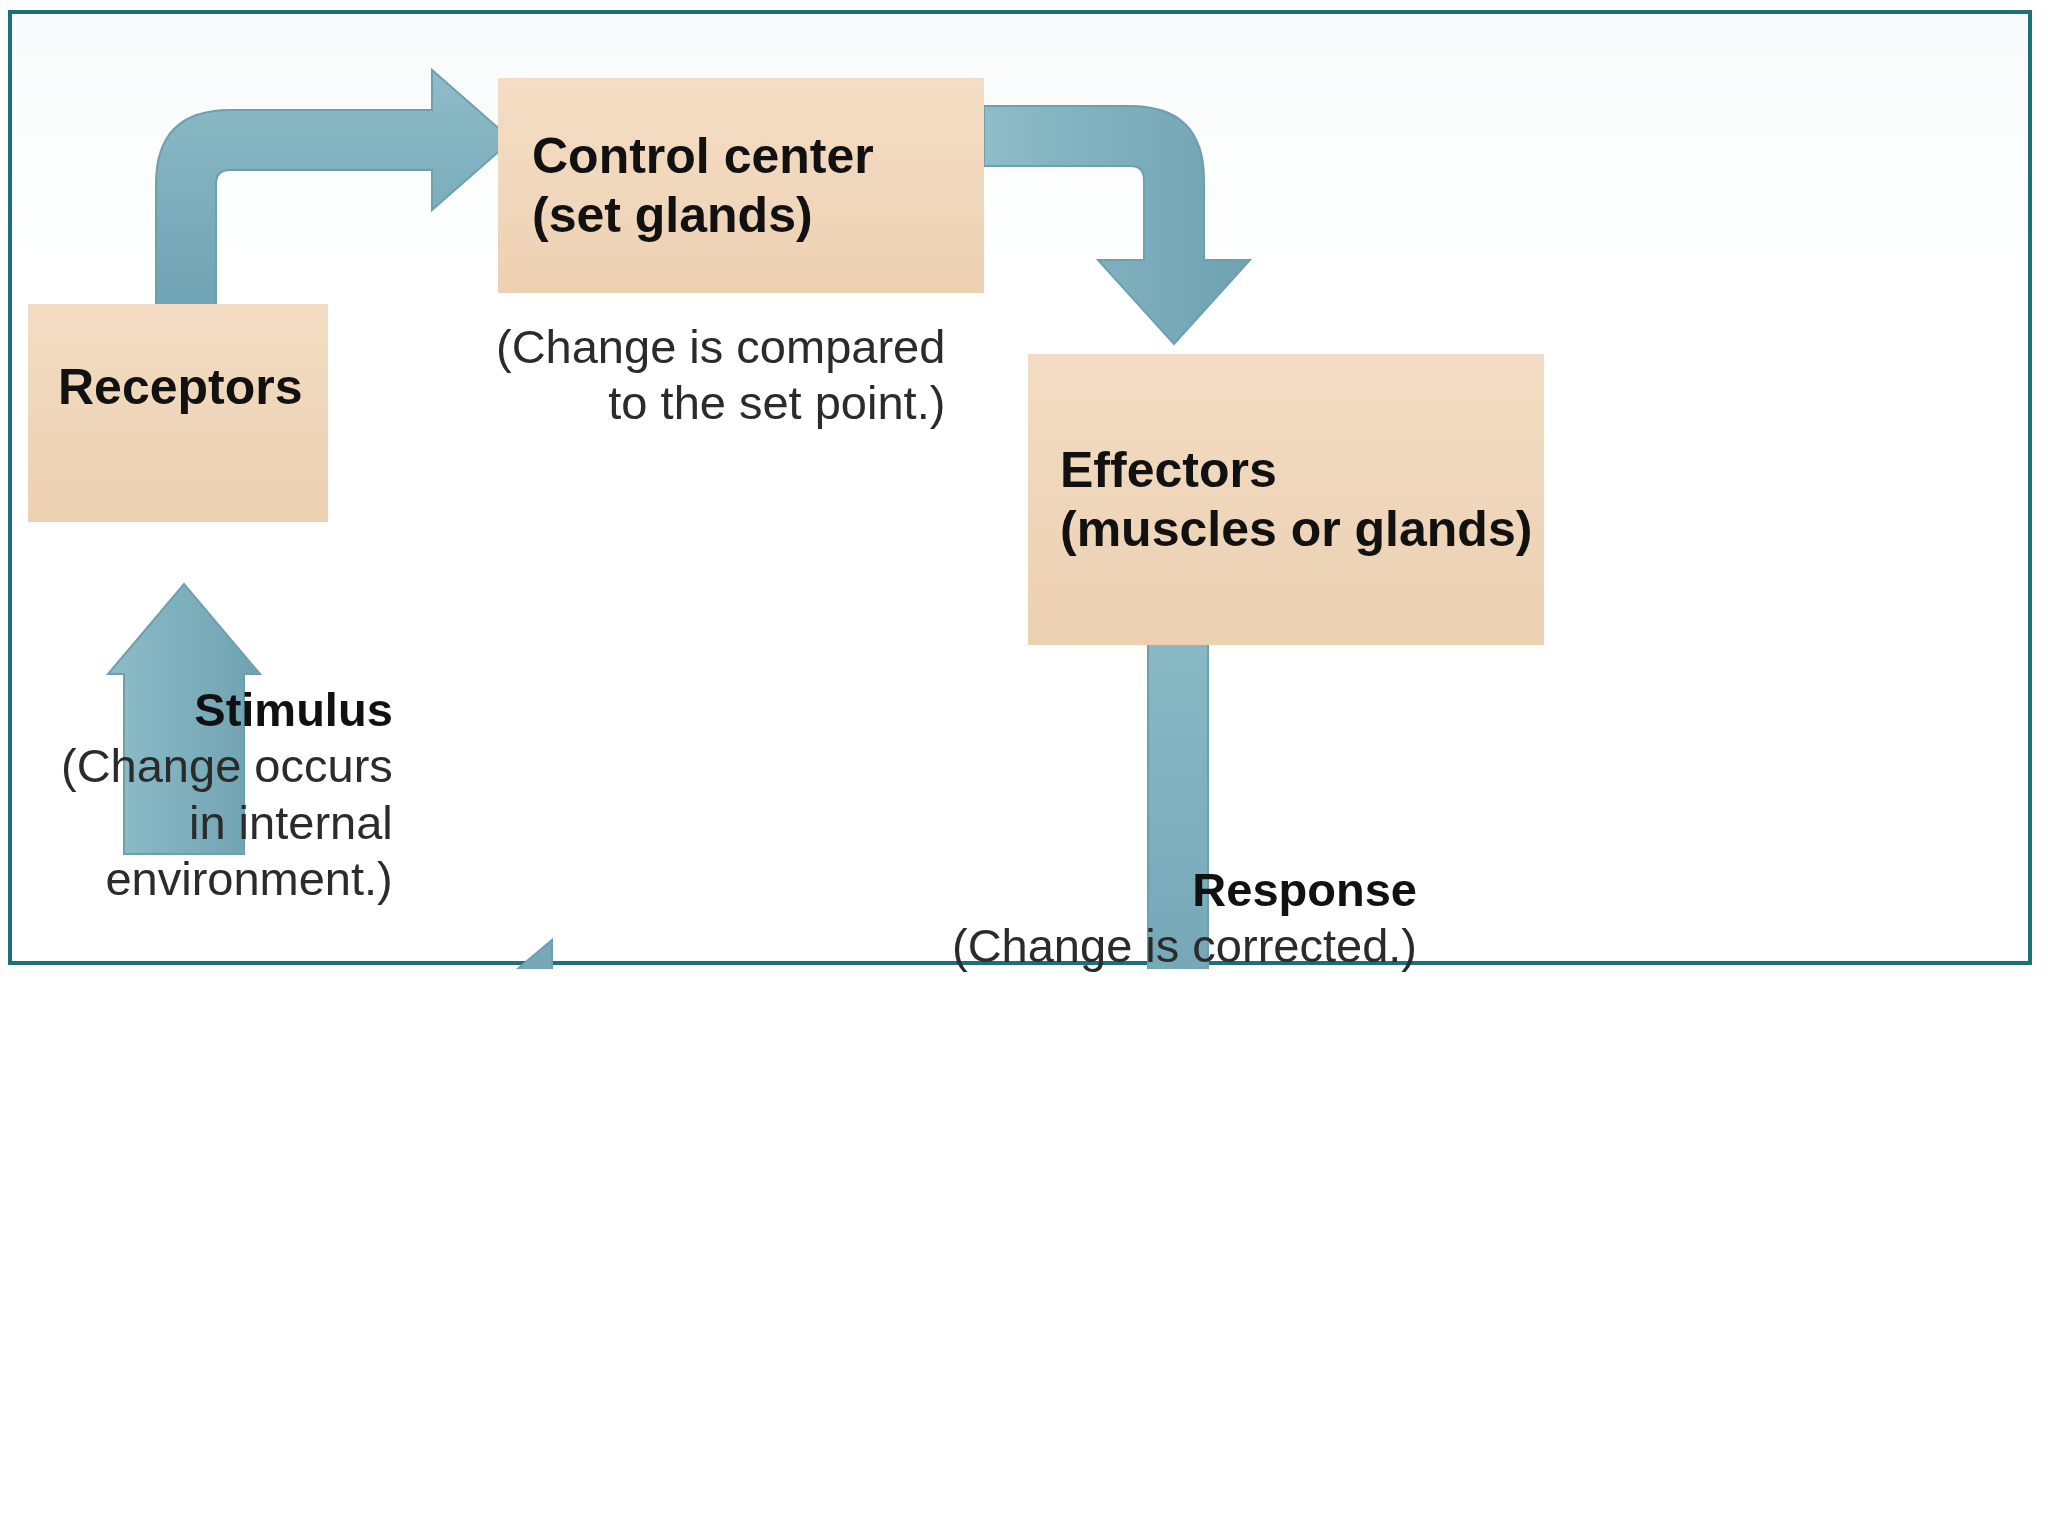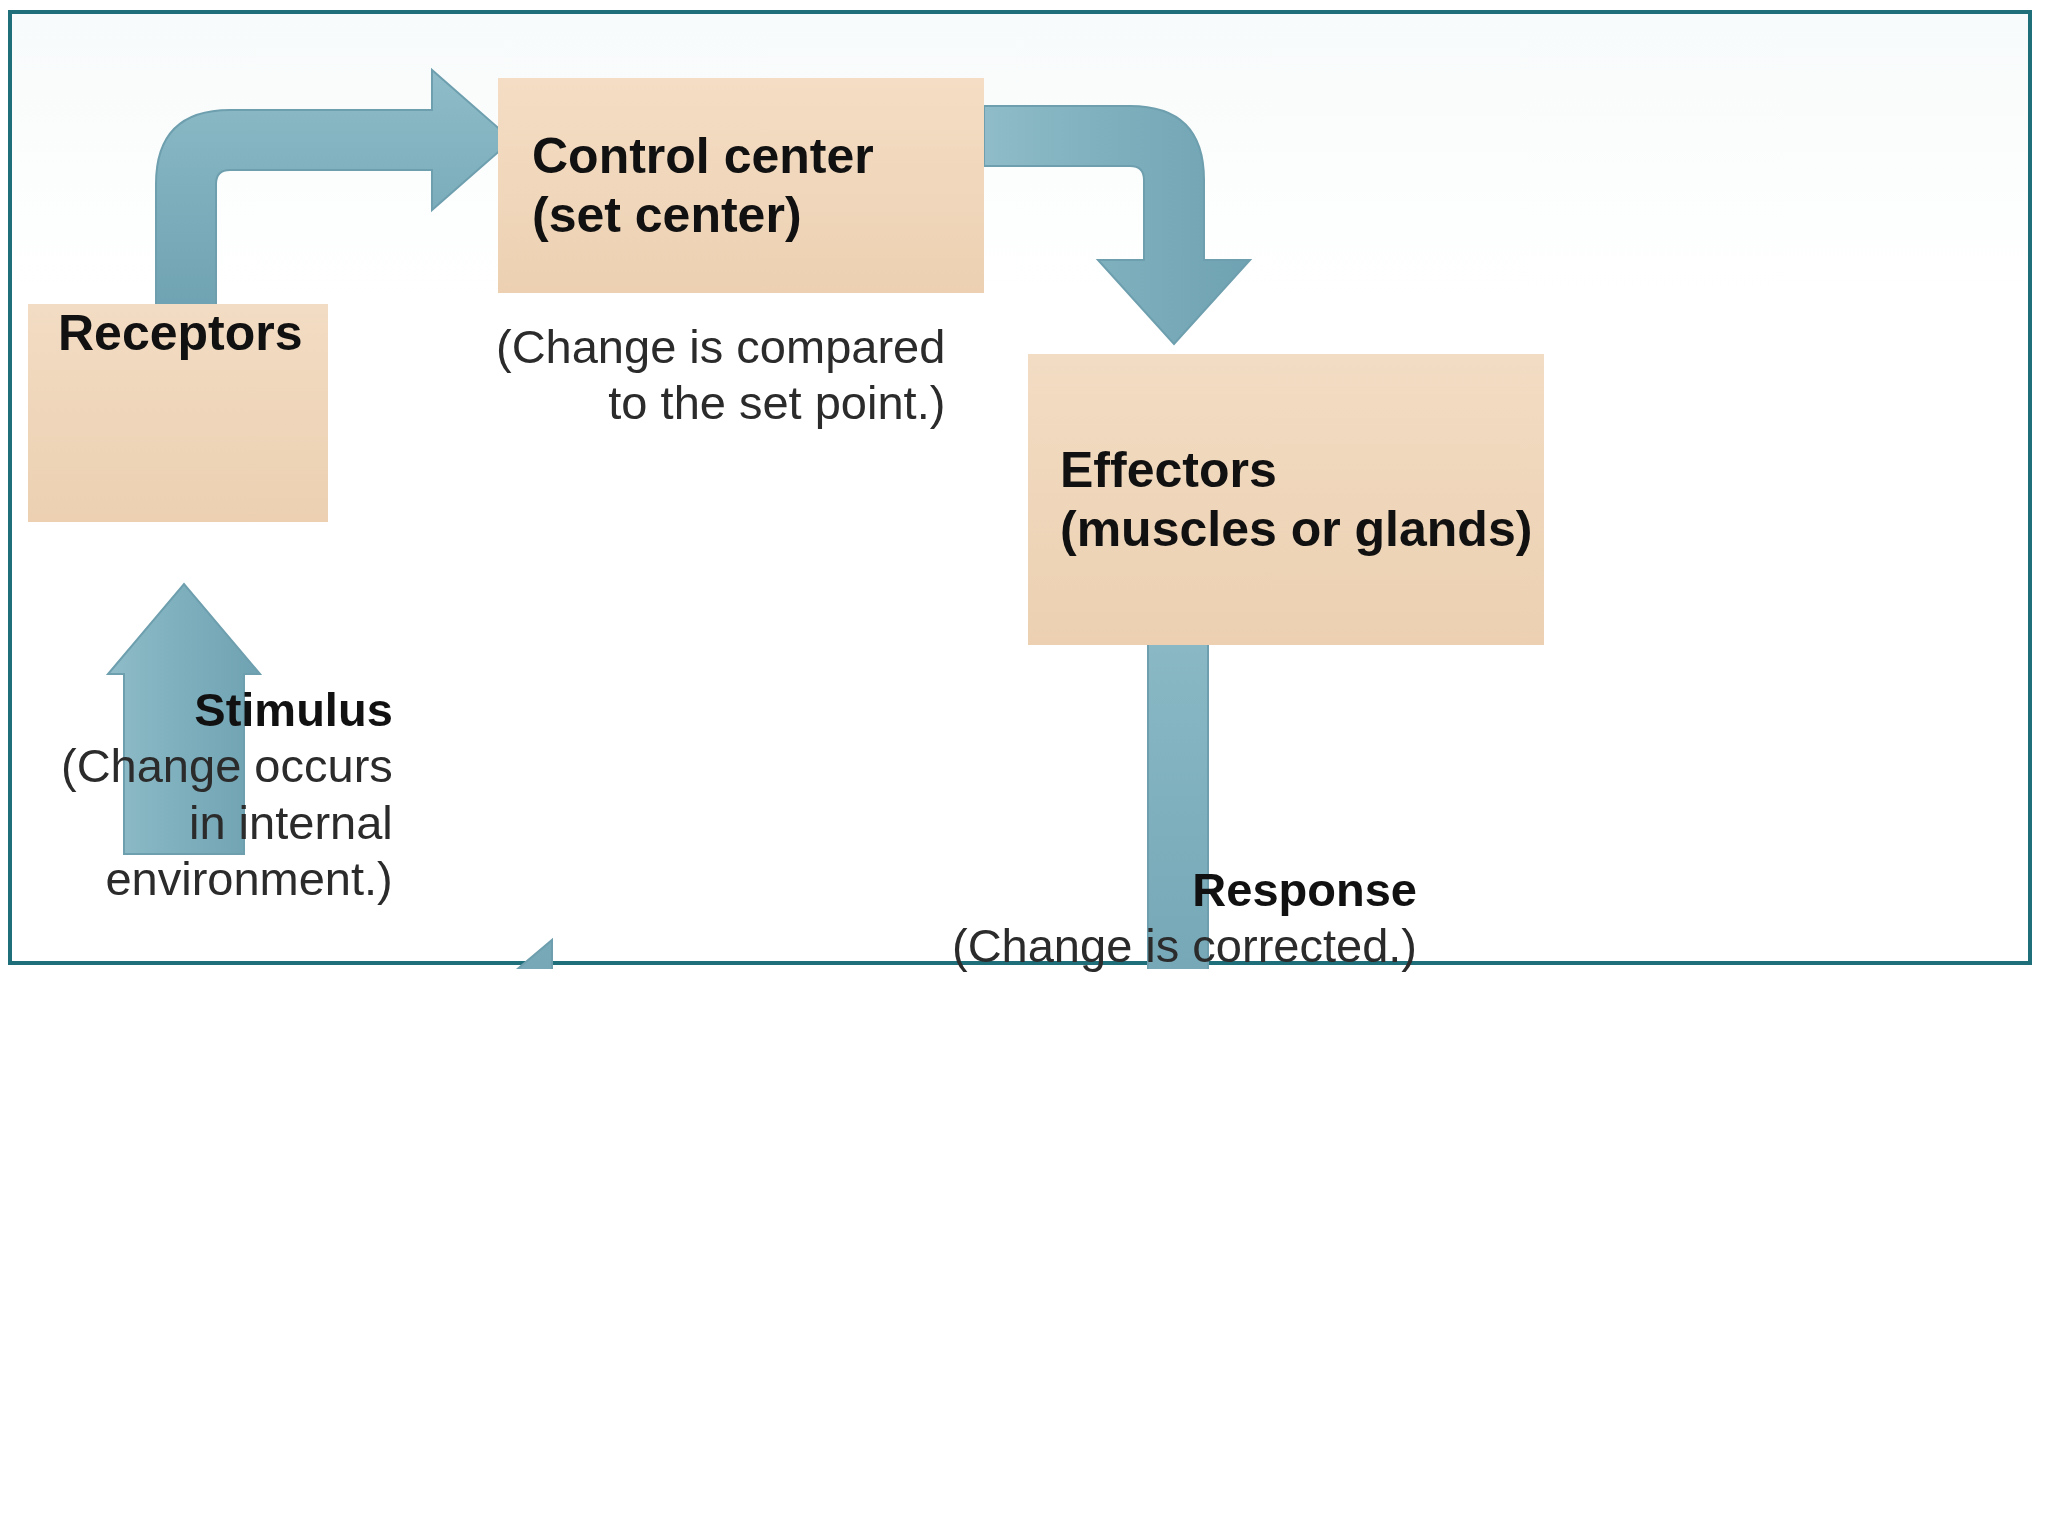--- a/index.html
+++ b/index.html
@@ -62,21 +62,21 @@
     padding-left: 34px;
     background: linear-gradient(180deg,#f4ddc4 0%, #f0d6ba 60%, #ecd0b1 100%);
   }
   
   #box-receptors {
     left: 16px;
     top: 290px;
     width: 300px;
     height: 218px;
     padding-left: 30px;
-    justify-content: flex-start;
+    justify-content: center;
     padding-bottom: 52px;
     background: linear-gradient(180deg,#f2dcc3 0%, #eed4b7 70%, #ecd0b1 100%);
   }
   
   #box-effectors {
     left: 1016px;
     top: 340px;
     width: 516px;
     height: 291px;
     padding-left: 32px;
@@ -185,21 +185,21 @@
                  L 172,570
                  L 248,660
                  L 232,660
                  L 232,840
                  Z" fill="url(#tealV)" stroke="#6e9fae" stroke-width="2"></path>
       </g>
     </svg>
 
     <div class="node-box" id="box-control-center">
       <div class="node-line">Control center</div>
-      <div class="node-line">(set center)</div>
+      <div class="node-line">(set glands)</div>
     </div>
 
     <div class="node-box" id="box-receptors">
       <div class="node-line">Receptors</div>
     </div>
 
     <div class="node-box" id="box-effectors">
       <div class="node-line">Effectors</div>
       <div class="node-line">(muscles or glands)</div>
     </div>

